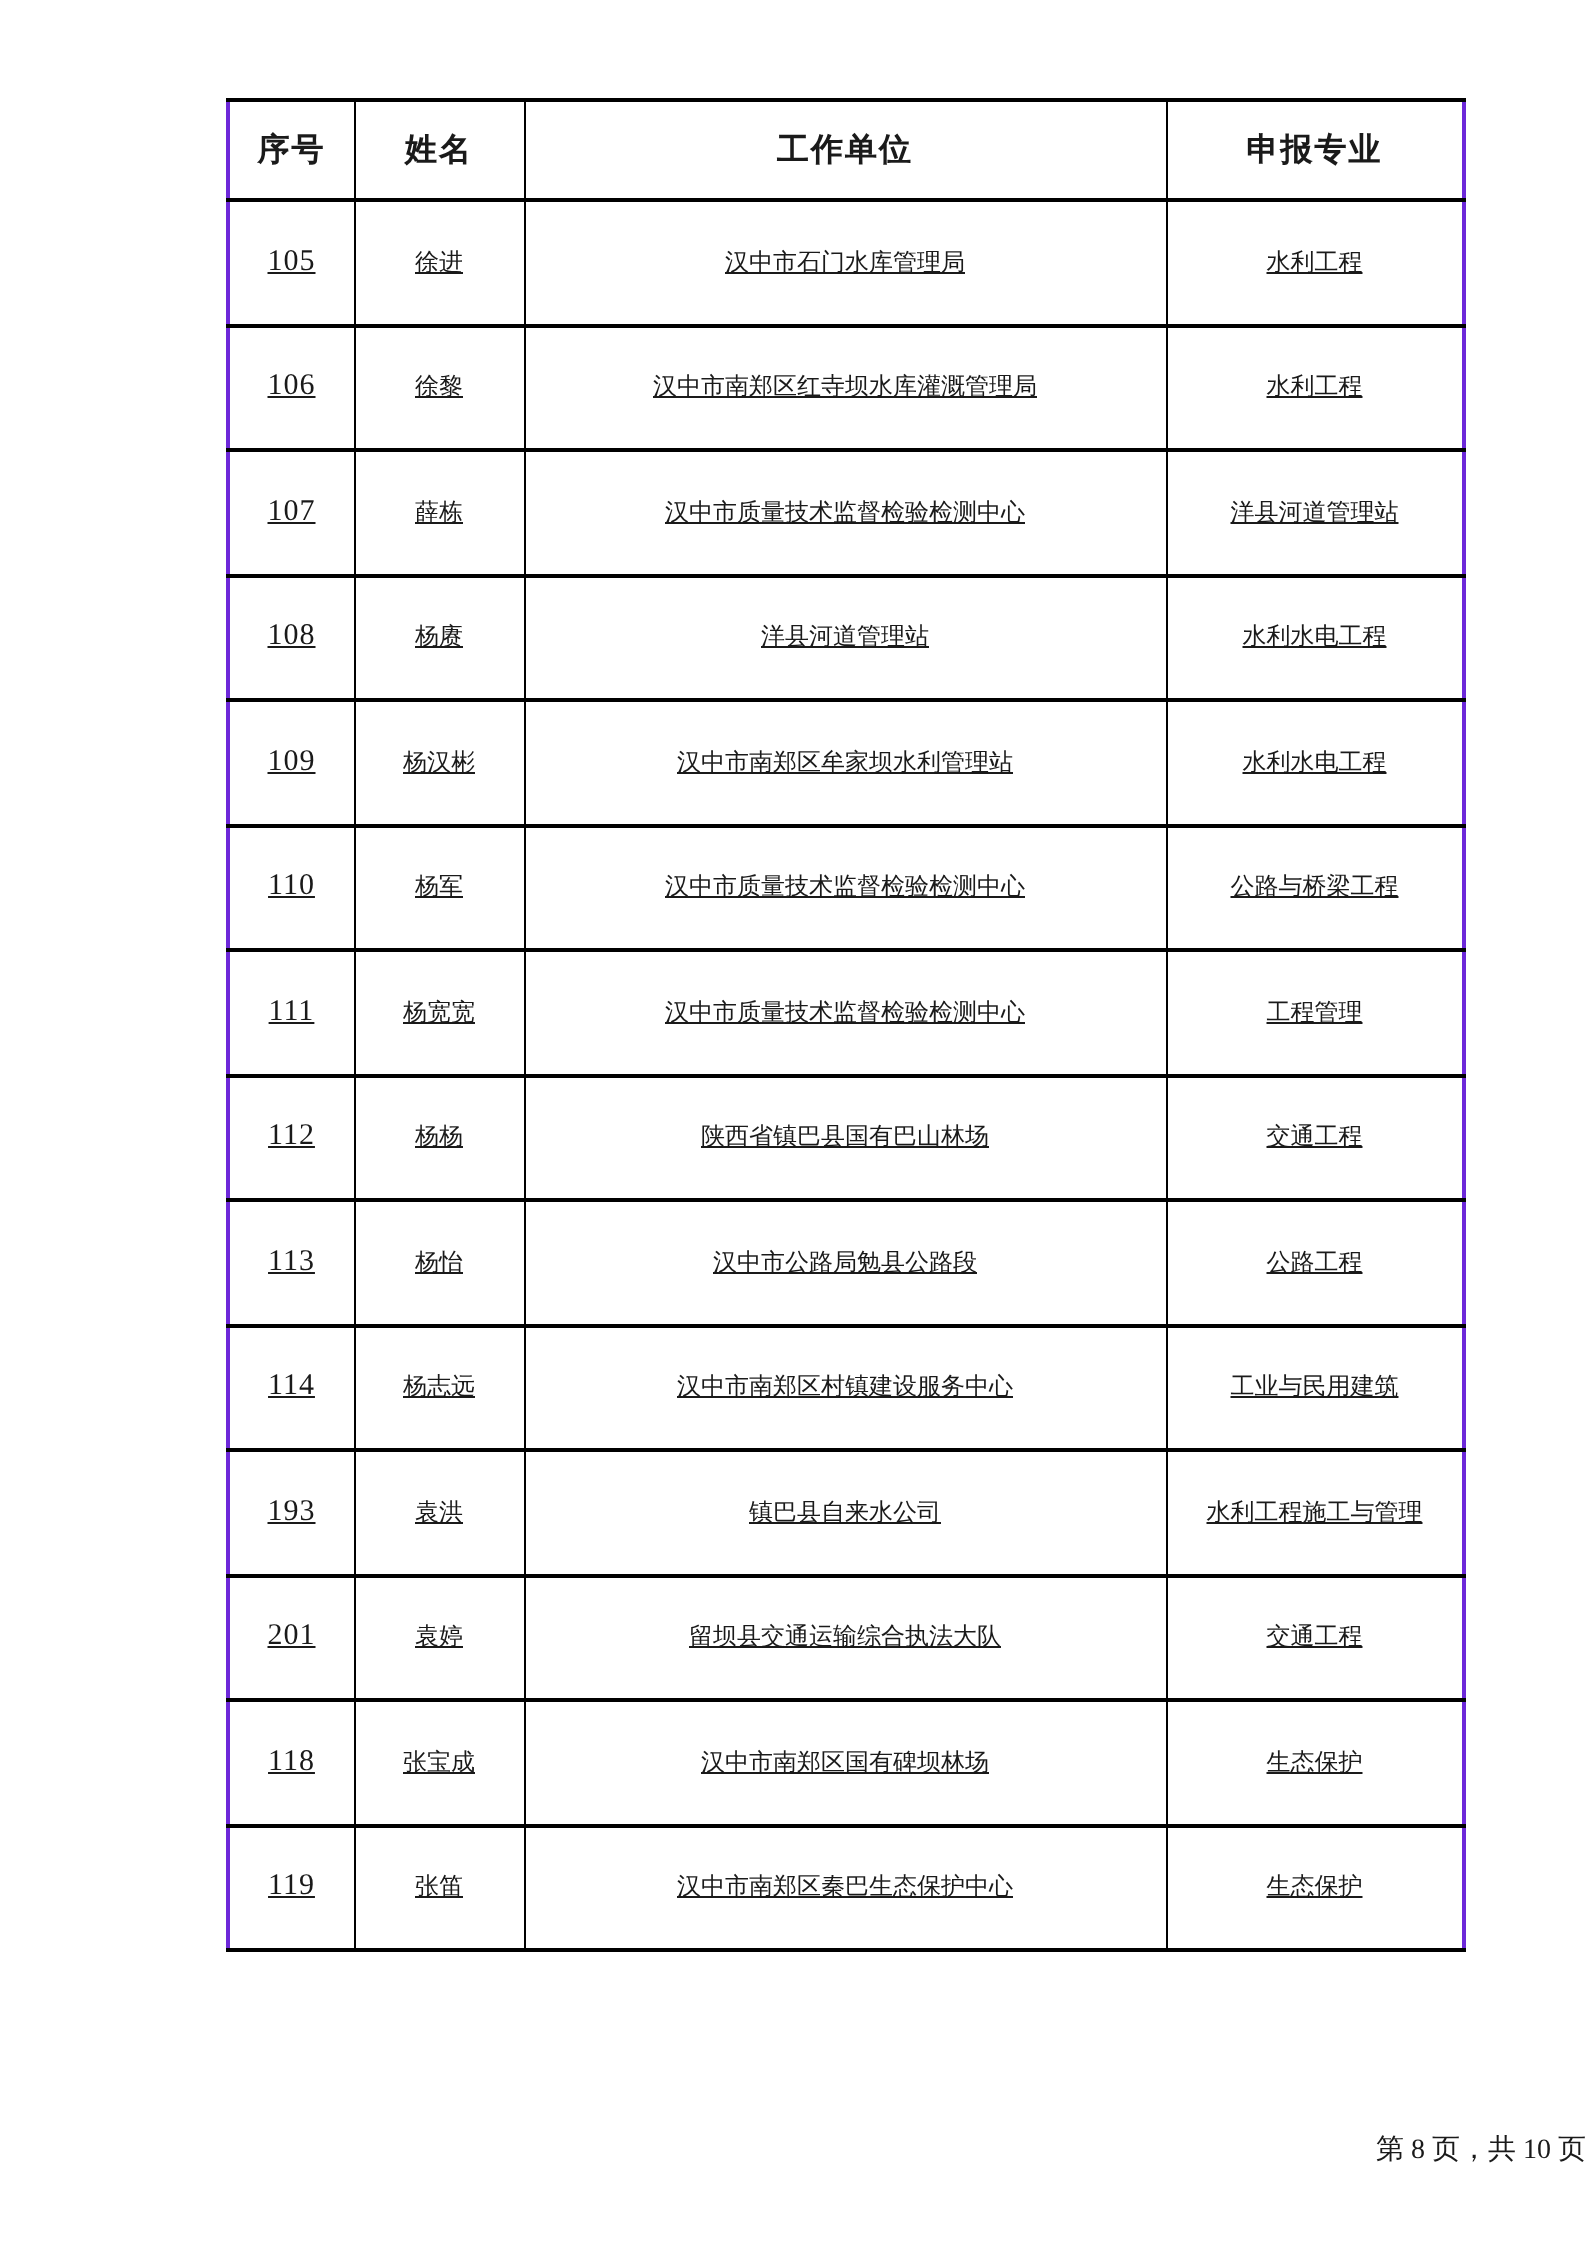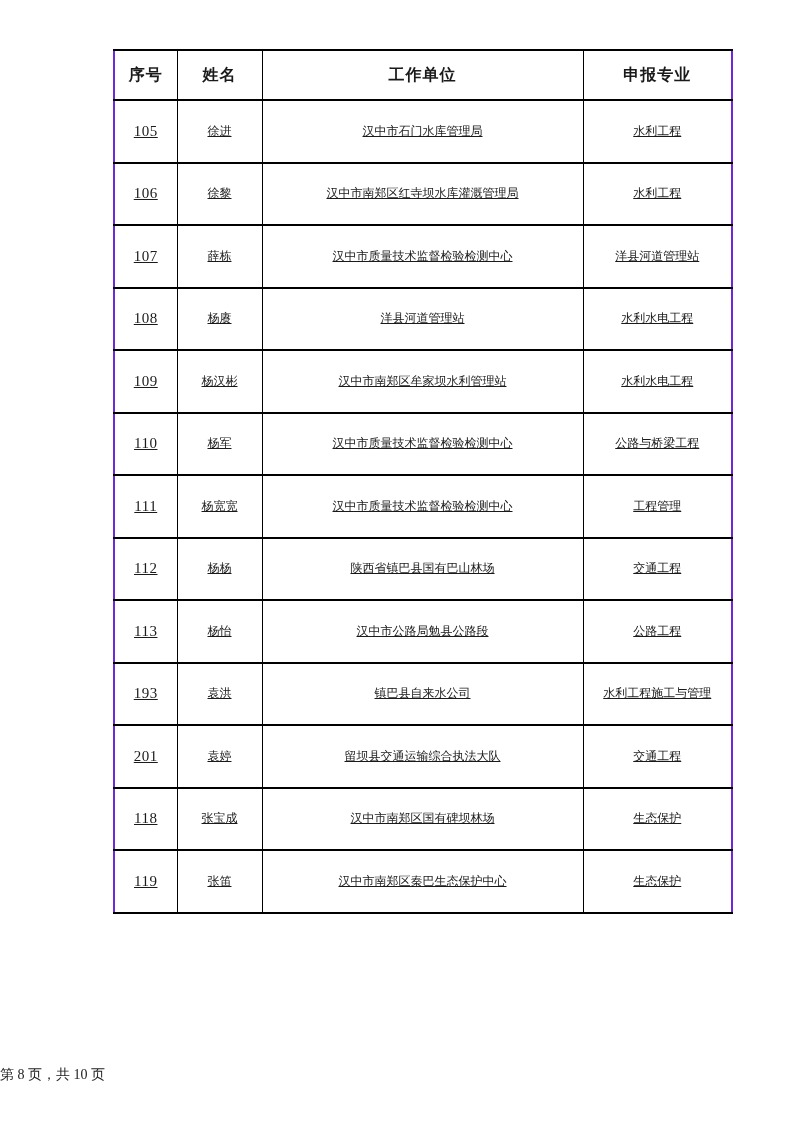--- a/index.html
+++ b/index.html
@@ -48,21 +48,21 @@
   }
   td[data-name="row-index"] {
     font-size: 15px;
     letter-spacing: 0.5px;
   }
   .page-footer {
     position: absolute;
     top: 1066px;
     left: 0;
     width: 793px;
-    text-align: left;
+    text-align: right;
     font-size: 14px;
   }
 </style>
 </head>
 <body>
 
 <table class="doc-table" data-name="applicants-table">
   <colgroup>
     <col style="width:63px">
     <col style="width:85px">
@@ -126,20 +126,26 @@
         <td data-name="work-unit">陕西省镇巴县国有巴山林场</td>
         <td data-name="declared-major">交通工程</td>
       </tr>
       <tr data-name="table-row">
         <td data-name="row-index">113</td>
         <td data-name="applicant-name">杨怡</td>
         <td data-name="work-unit">汉中市公路局勉县公路段</td>
         <td data-name="declared-major">公路工程</td>
       </tr>
       <tr data-name="table-row">
+        <td data-name="row-index">114</td>
+        <td data-name="applicant-name">杨志远</td>
+        <td data-name="work-unit">汉中市南郑区村镇建设服务中心</td>
+        <td data-name="declared-major">工业与民用建筑</td>
+      </tr>
+      <tr data-name="table-row">
         <td data-name="row-index">193</td>
         <td data-name="applicant-name">袁洪</td>
         <td data-name="work-unit">镇巴县自来水公司</td>
         <td data-name="declared-major">水利工程施工与管理</td>
       </tr>
       <tr data-name="table-row">
         <td data-name="row-index">201</td>
         <td data-name="applicant-name">袁婷</td>
         <td data-name="work-unit">留坝县交通运输综合执法大队</td>
         <td data-name="declared-major">交通工程</td>

